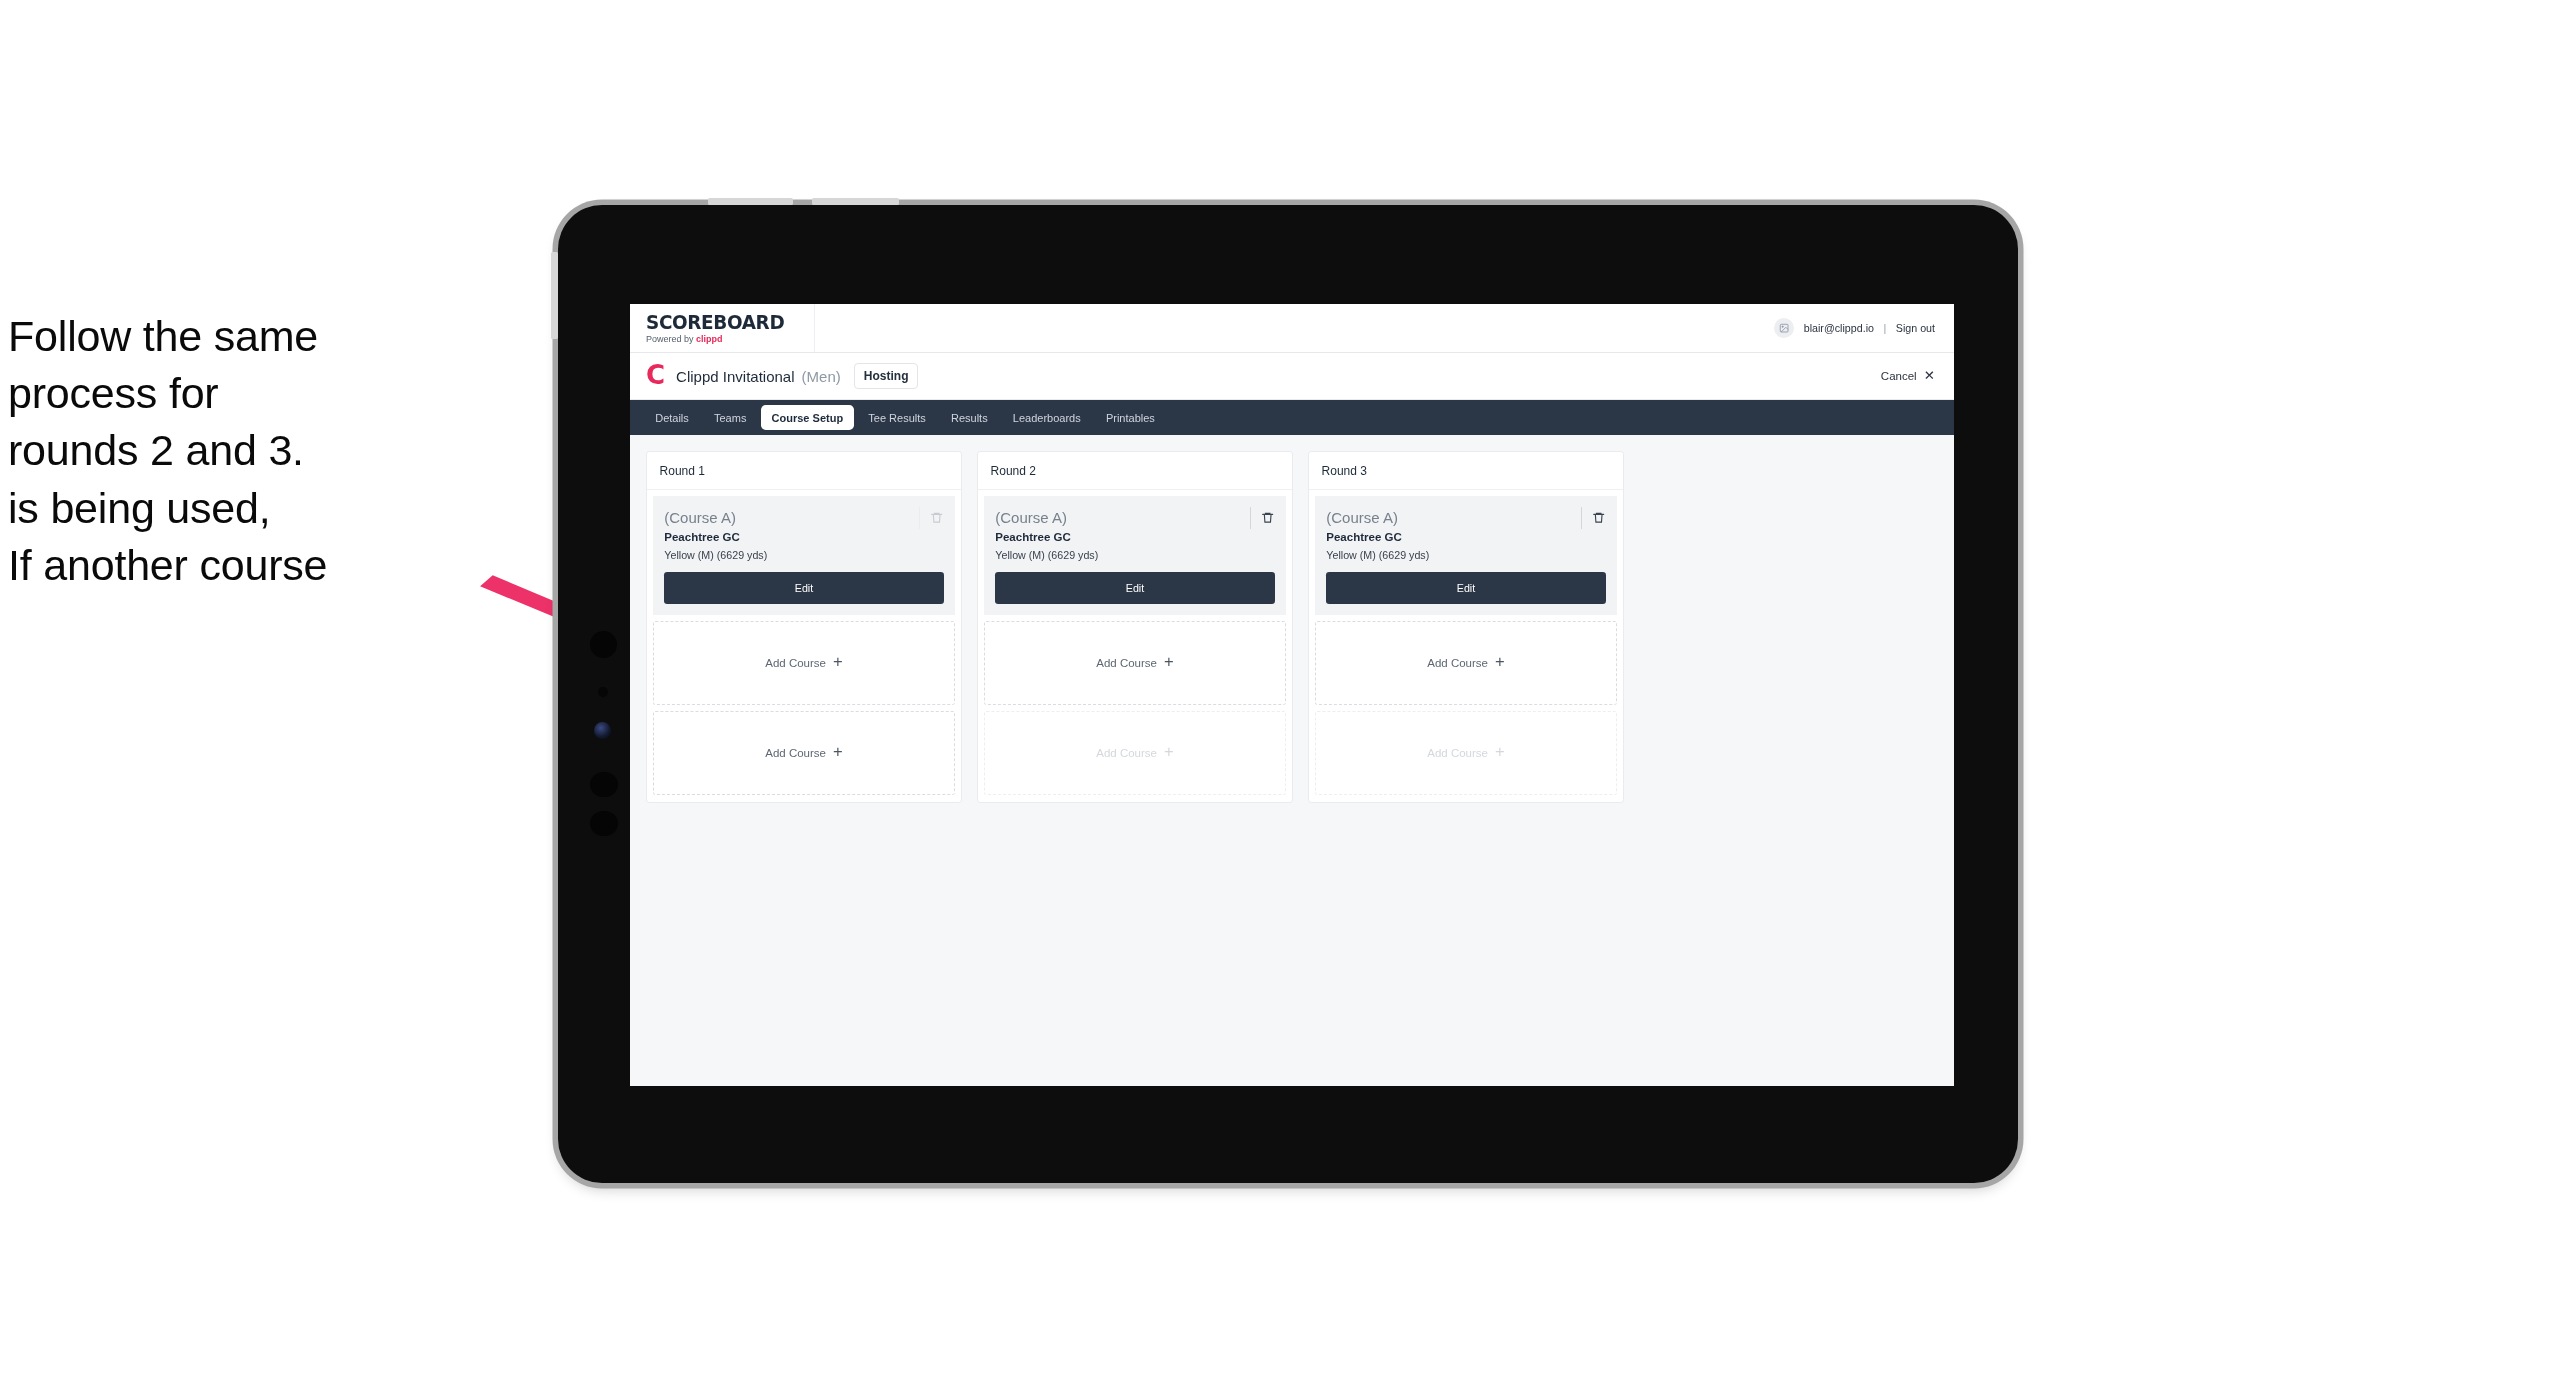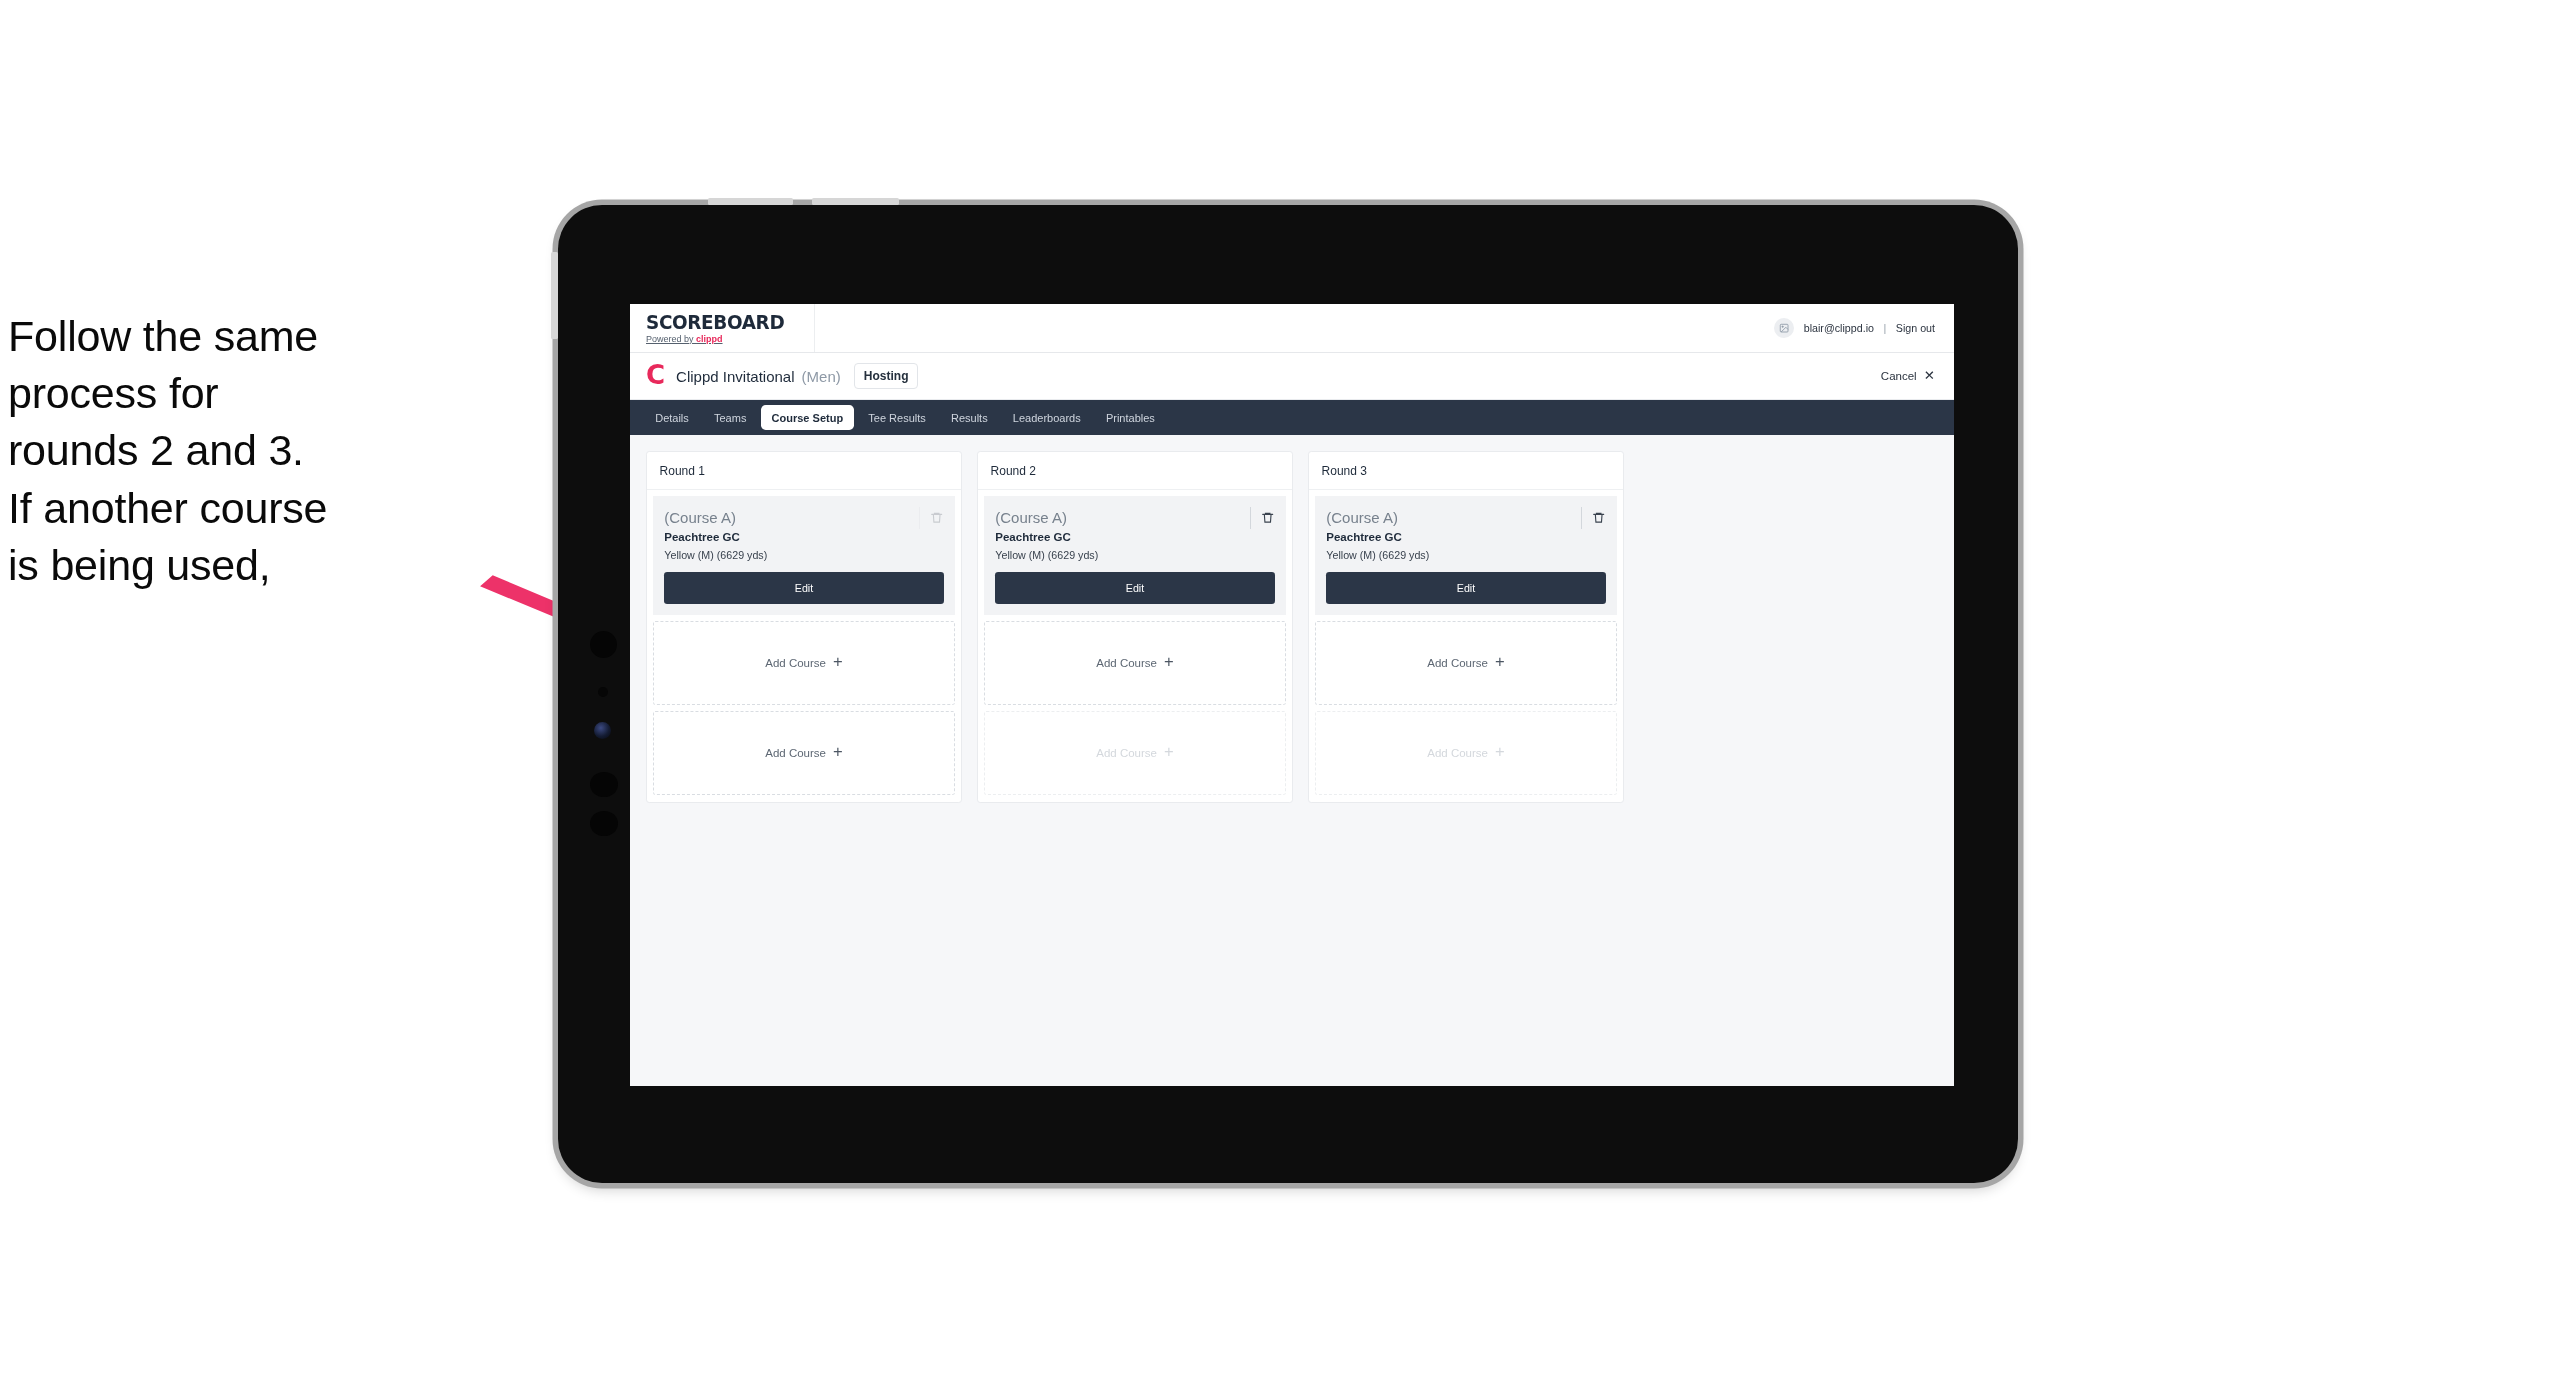--- a/index.html
+++ b/index.html
@@ -75,21 +75,21 @@
     display: flex; flex-direction: column; justify-content: center;
     padding: 0 17.4px 0 16px;
     border-right: 0.8px solid #eceef0;
   }
   .logo-main {
     font-family: "DejaVu Sans", sans-serif;
     font-weight: 700; font-size: 20px; letter-spacing: -0.4px;
     color: #1e2a3a; line-height: 1; transform: scaleX(0.92);
     transform-origin: left center;
   }
-  .logo-sub { font-size: 9px; color: #55606e; margin-top: 2.4px; line-height: 1; text-decoration: underline; }
+  .logo-sub { font-size: 9px; color: #55606e; margin-top: 2.4px; line-height: 1; }
   .logo-sub .brand { color: #e8295b; font-weight: 700; }
 
   .navlinks { display: flex; align-items: stretch; }
   .navlink {
     display: flex; align-items: center;
     padding: 0 16px;
     font-size: 12px; letter-spacing: 0.2px;
     color: #2c3440; font-weight: 400;
     position: relative; cursor: pointer;
     white-space: nowrap;
@@ -218,22 +218,22 @@
 </style>
 </head>
 <body>
 
 <div id="root">
 
   <div class="annotation">
     <div>Follow the same</div>
     <div>process for</div>
     <div>rounds 2 and 3.</div>
+    <div>is being used,</div>
     <div>If another course</div>
-    <div>is being used,</div>
   </div>
 
   <svg class="arrow-svg" viewBox="0 0 440 220">
     <path d="M44 38 L310 150 L298 122 L375 182 L279 186 L291 161 L28 52 Z" fill="#ed3269"></path>
   </svg>
 
   <div class="tablet">
     <div class="btn-top b1"></div>
     <div class="btn-top b2"></div>
     <div class="btn-side s1"></div>

